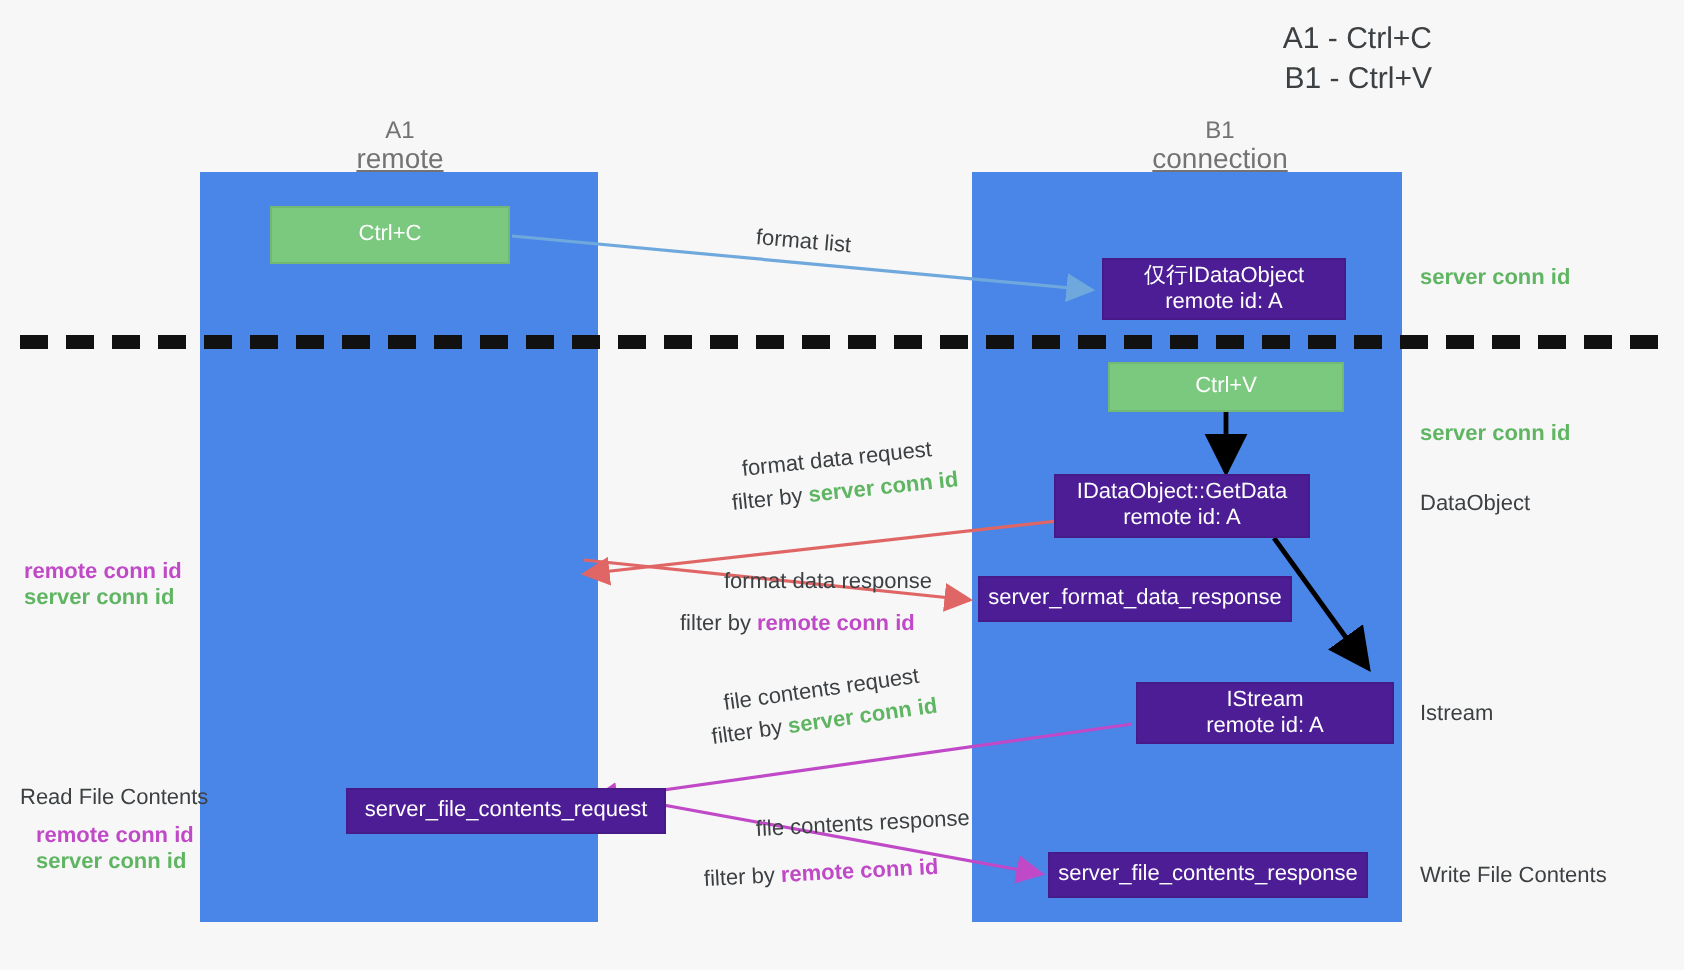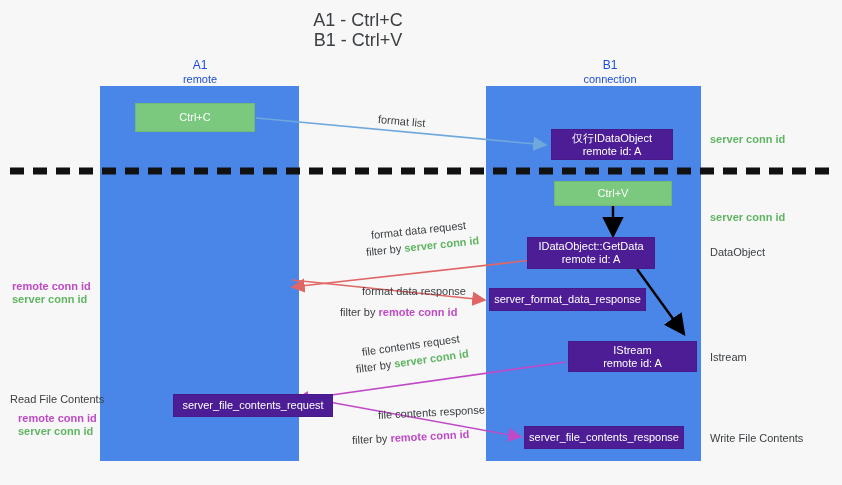--- a/index.html
+++ b/index.html
@@ -9,28 +9,28 @@
     font-family:"Liberation Sans", sans-serif;
     position:relative;
     overflow:hidden;
     color:#3c4043;
   }
   #stage{position:absolute;inset:0;}
   .svg-layer{position:absolute;left:0;top:0;width:842px;height:485px;pointer-events:none;}
 
   .title{
     position:absolute;left:0;top:10px;width:716px;
-    text-align:center;font-size:18px;line-height:20px;color:#3c4043;
+    text-align:right;font-size:15px;line-height:20px;color:#3c4043;
   }
   .title div{white-space:pre;}
 
   .col-head{
-    position:absolute;text-align:center;font-size:12px;line-height:14px;color:#1d4ed8;
+    position:absolute;text-align:center;font-size:12px;line-height:14px;color:#737373;
   }
-  .col-head .sub{font-size:11px;}
+  .col-head .sub{font-size:14px;text-decoration:underline;}
 
   .lane{
     position:absolute;background:#4a86e8;
   }
 
   .box{
     position:absolute;box-sizing:border-box;
     display:flex;flex-direction:column;align-items:center;justify-content:center;
     color:#ffffff;font-size:11px;line-height:13px;
     border:1px solid rgba(0,0,0,0.08);

